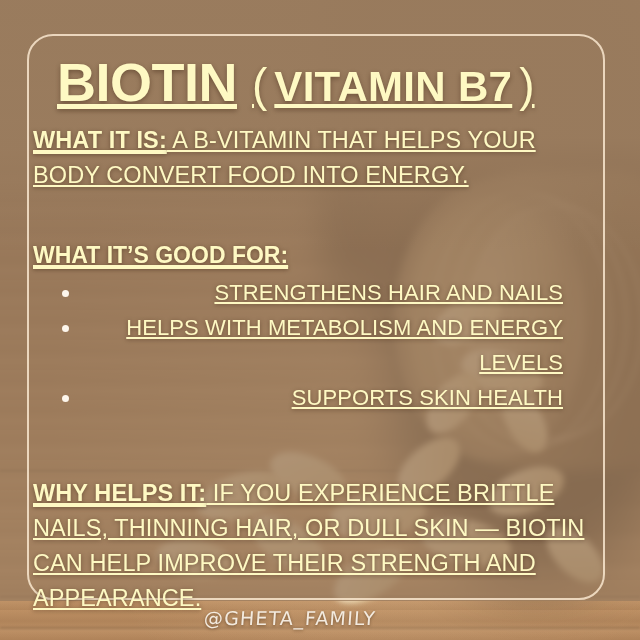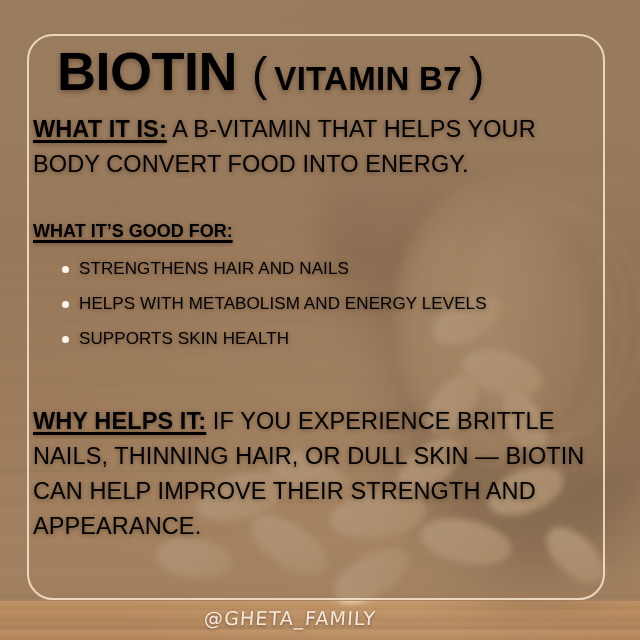--- a/index.html
+++ b/index.html
@@ -127,23 +127,24 @@
     left:27px; top:34px;
     width:578px; height:566px;
     border:2px solid rgba(255,238,214,.80);
     border-radius:26px;
     pointer-events:none;
   }
 
   
   .content {
     position:absolute;
-    left:33px; top:44px;
+    left:33px; top:55px;
     width:578px;
-    color:#000000;
+    color:#fef9c3;
+    text-decoration:underline;
   }
 
   .title {
     display:flex;
     align-items:baseline;
     white-space:nowrap;
     margin-left:24px;
     margin-bottom:14px;
     text-shadow:0 2px 5px rgba(60,36,18,.45);
   }
@@ -155,65 +156,66 @@
   }
   .title .paren-open,
   .title .paren-close {
     font-size:46px;
     font-weight:normal;
     line-height:1;
     margin:0 7px;
   }
   .title .paren-open { margin-left:15px; }
   .title .sub {
-    font-size:33px;
+    font-size:42px;
     font-weight:bold;
     letter-spacing:.3px;
     line-height:1;
   }
 
-  .block { margin-bottom:4px; }
+  .block { margin-bottom:4px;margin-top:13px; }
 
   .para {
     font-size:23.5px;
     line-height:35px;
     letter-spacing:.1px;
     text-shadow:0 1px 4px rgba(60,36,18,.5);
     max-width:573px;
   }
   .lead {
     font-weight:bold;
     text-decoration:underline;
     text-underline-offset:3px;
     text-decoration-thickness:2.5px;
   }
 
   .sec-head {
-    font-size:18px;
+    font-size:23px;
     font-weight:bold;
     text-decoration:underline;
     text-underline-offset:3px;
     text-decoration-thickness:2.5px;
     line-height:35px;
     text-shadow:0 1px 4px rgba(60,36,18,.5);
   }
 
   ul.bullets {
     list-style:none;
     margin:2px 0 0 0;
     padding:0;
   }
   ul.bullets li {
     position:relative;
     padding-left:46px;
-    font-size:17px;
+    font-size:22px;
     line-height:35px;
     letter-spacing:.1px;
     text-shadow:0 1px 4px rgba(60,36,18,.5);
     max-width:530px;
+    text-align:right;
   }
   ul.bullets li::before {
     content:"";
     position:absolute;
     left:29px; top:15px;
     width:7px; height:7px;
     border-radius:50%;
     background:#fdf6ec;
   }
 

